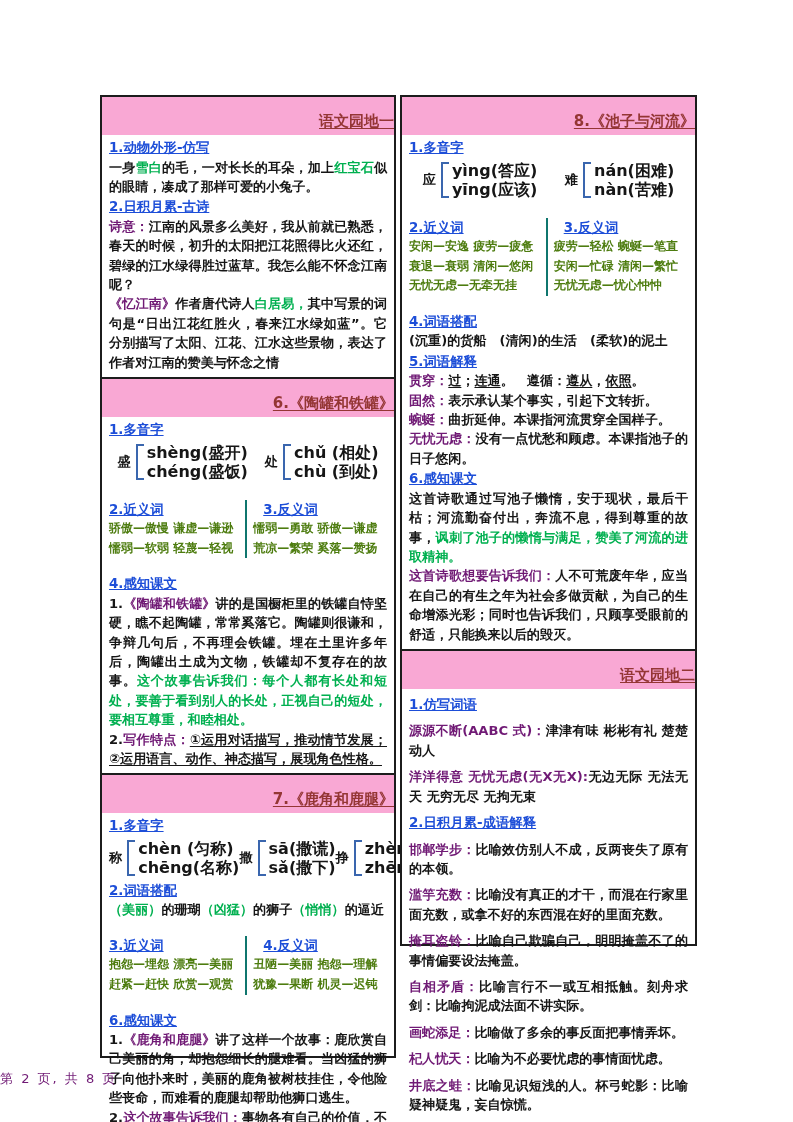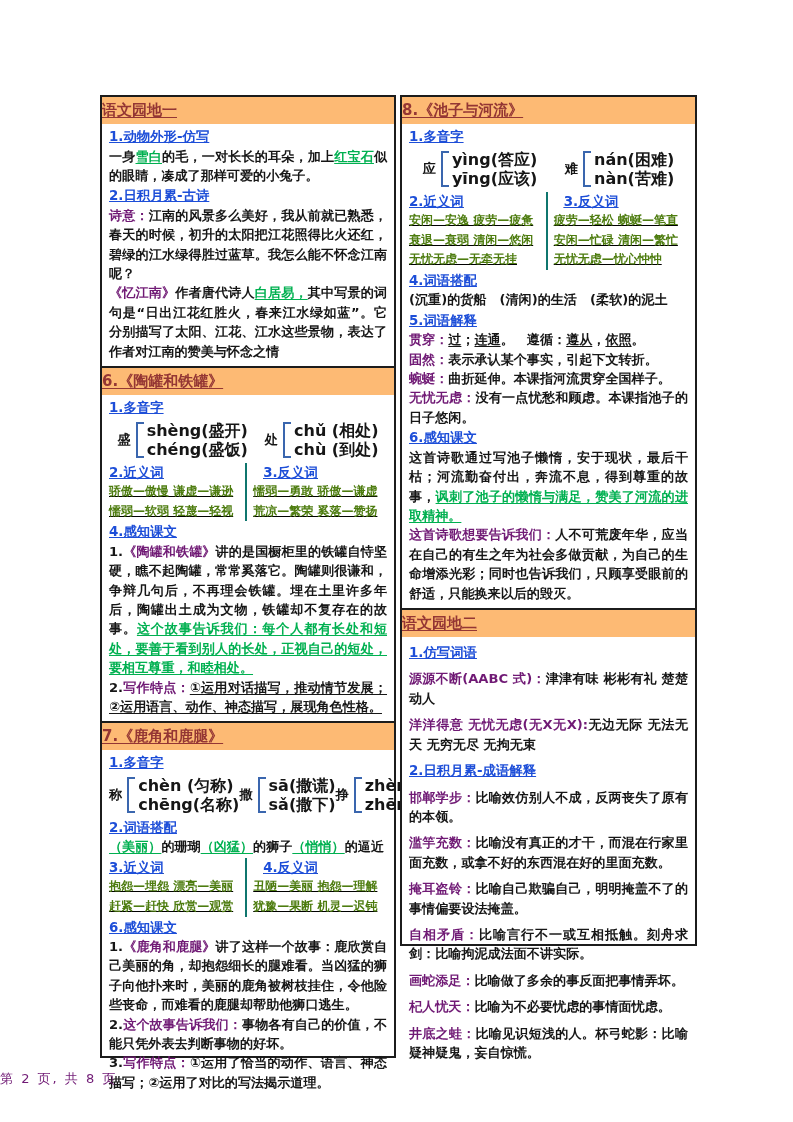--- a/index.html
+++ b/index.html
@@ -2,35 +2,35 @@
 <html><head>
 <meta charset="utf-8">
 <style>
   html,body { margin:0; padding:0; background:#ffffff; }
   body { width:793px; height:1122px; font-family:"DejaVu Sans", sans-serif; }
   .page { position:relative; width:793px; height:1122px; background:#fff; overflow:hidden; }
   .col { position:absolute; top:95px; background:#fff; border:2px solid #1c1c1c; box-sizing:border-box; }
   .col[data-col="0"] { left:100px; width:296px; height:963px; }
   .col[data-col="1"] { left:400px; width:297px; height:851px; }
   .section + .section { border-top:2px solid #1c1c1c; }
-  .section-bar { background:#fdba74; text-align:left; padding:3px 0 4px 0; }
+  .section-bar { background:#f9a8d4; text-align:right; padding:14px 0 4px 0; }
   .bar-text { color:#943634; font-weight:bold; font-size:15px; text-decoration:underline; text-underline-offset:2px; }
   .section-body { padding:2px 7px 5px 7px; }
   .h { color:#1d4ed8; font-weight:bold; font-size:13.4px; line-height:19.5px; text-decoration:underline; margin-top:1px; }
   .p { font-size:13.1px; line-height:19.4px; font-weight:bold; color:#161616; text-align:justify; }
   .sp-red   { color:#701a75; text-underline-offset:2px; }
-  .sp-green { color:#00B050; text-decoration:underline; text-underline-offset:2px; }
+  .sp-green { color:#00B050; text-underline-offset:2px; }
   .sp-u     { text-decoration:underline; text-underline-offset:2px; }
   .py-row { display:flex; justify-content:space-around; align-items:center; padding:3px 0; }
   .py-group { display:flex; align-items:center; }
   .py-char { font-size:13.2px; font-weight:bold; color:#161616; }
   .py-brace { width:6px; align-self:stretch; border-left:2px solid #3A66AE; border-top:2px solid #3A66AE; border-bottom:2px solid #3A66AE; margin:1px 3px 1px 5px; }
   .py-opts { display:flex; flex-direction:column; }
   .py-opt { font-size:16px; line-height:19px; font-weight:bold; color:#161616; white-space:nowrap; }
-  .pair { display:flex; margin:1px 0;text-decoration:underline; }
+  .pair { display:flex; margin:16px 0; }
   .pair-l { width:49%; padding-right:3px; box-sizing:border-box; }
   .pair-r { width:51%; border-left:2px solid #0f766e; padding-left:6px; box-sizing:border-box; }
   .pair .h { margin-top:0; }
   .pair-line { font-size:12px; line-height:19.6px; font-weight:bold; color:#4d7c0f; white-space:nowrap; }
   .col[data-col="1"] .section:last-child .p { margin:7px 0; }
   .col[data-col="1"] .section:last-child .h { margin-top:4px; }
   .footer { position:absolute; left:0; right:0; top:1070px; text-align:left; font-size:13px; font-weight:normal; color:#701a75; letter-spacing:2px; }
 </style>
 </head>
 <body>

